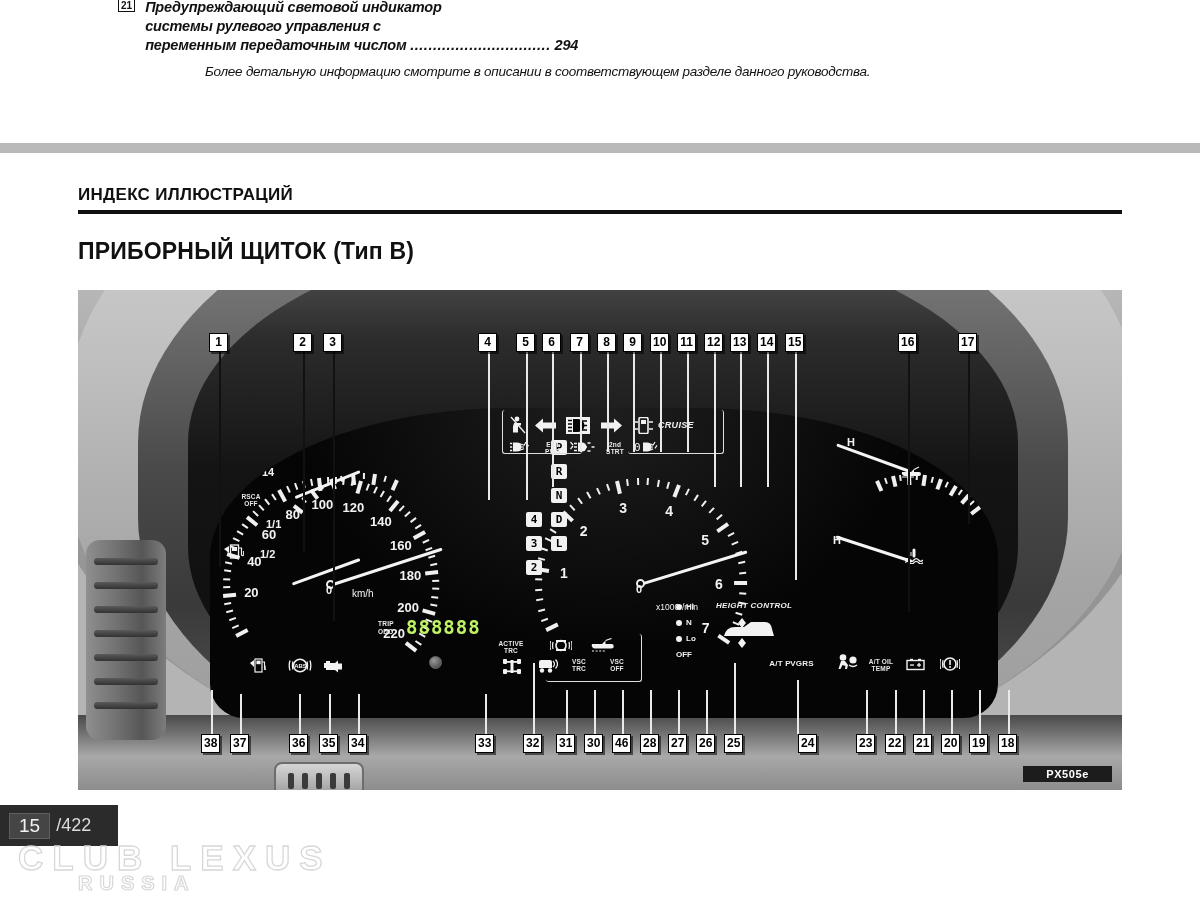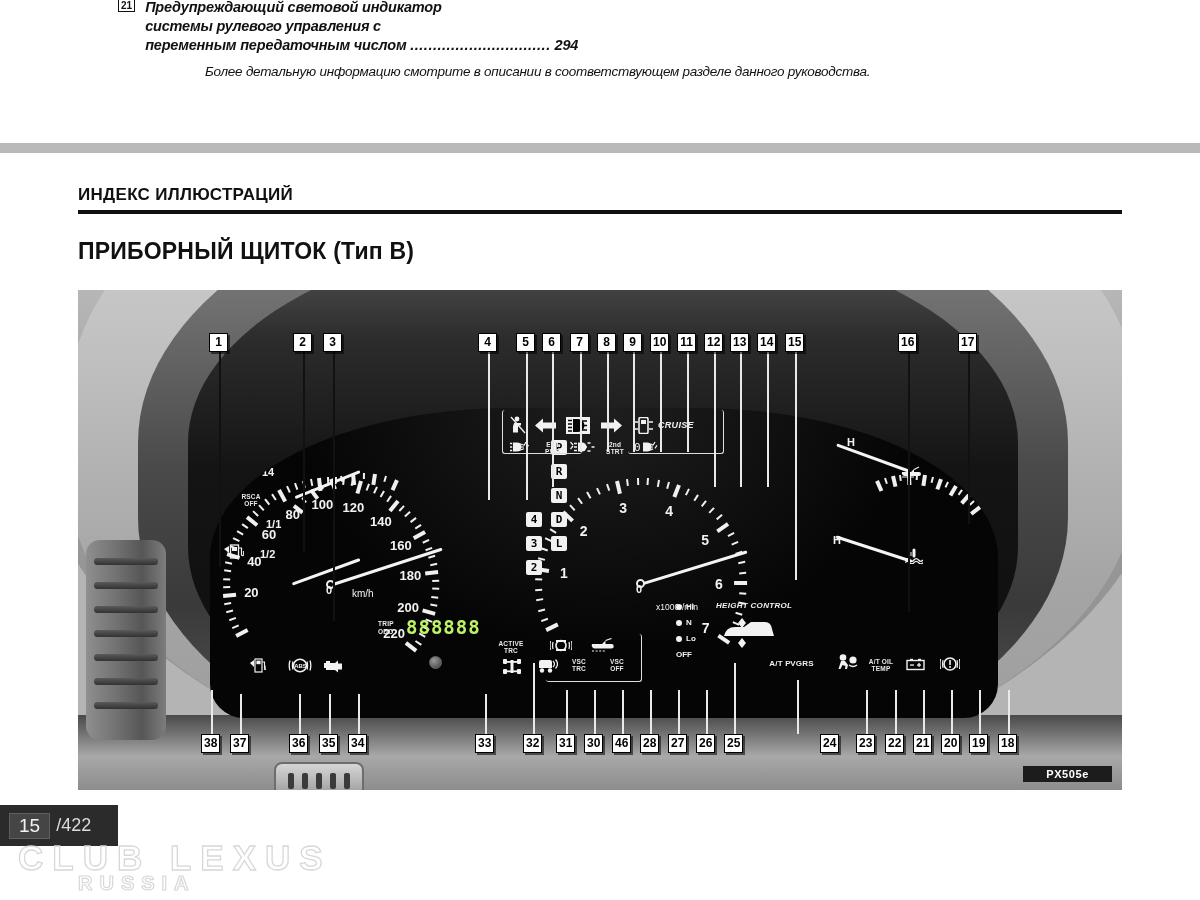--- a/index.html
+++ b/index.html
@@ -705,21 +705,21 @@
     <div class="callout" style="left: 612px; top: 734px;">46</div>
     <div class="lead-w" style="left: 650px; top: 690px; height: 44px;"></div>
     <div class="callout" style="left: 640px; top: 734px;">28</div>
     <div class="lead-w" style="left: 678px; top: 690px; height: 44px;"></div>
     <div class="callout" style="left: 668px; top: 734px;">27</div>
     <div class="lead-w" style="left: 706px; top: 690px; height: 44px;"></div>
     <div class="callout" style="left: 696px; top: 734px;">26</div>
     <div class="lead-w" style="left: 734px; top: 663px; height: 71px;"></div>
     <div class="callout" style="left: 724px; top: 734px;">25</div>
     <div class="lead-w" style="left: 797px; top: 680px; height: 54px;"></div>
-    <div class="callout" style="left: 798px; top: 734px; margin-left: 22px;">24</div>
+    <div class="callout" style="left: 798px; top: 734px;">24</div>
     <div class="lead-w" style="left: 866px; top: 690px; height: 44px;"></div>
     <div class="callout" style="left: 856px; top: 734px;">23</div>
     <div class="lead-w" style="left: 895px; top: 690px; height: 44px;"></div>
     <div class="callout" style="left: 885px; top: 734px;">22</div>
     <div class="lead-w" style="left: 923px; top: 690px; height: 44px;"></div>
     <div class="callout" style="left: 913px; top: 734px;">21</div>
     <div class="lead-w" style="left: 951px; top: 690px; height: 44px;"></div>
     <div class="callout" style="left: 941px; top: 734px;">20</div>
     <div class="lead-w" style="left: 979px; top: 690px; height: 44px;"></div>
     <div class="callout" style="left: 969px; top: 734px;">19</div>

